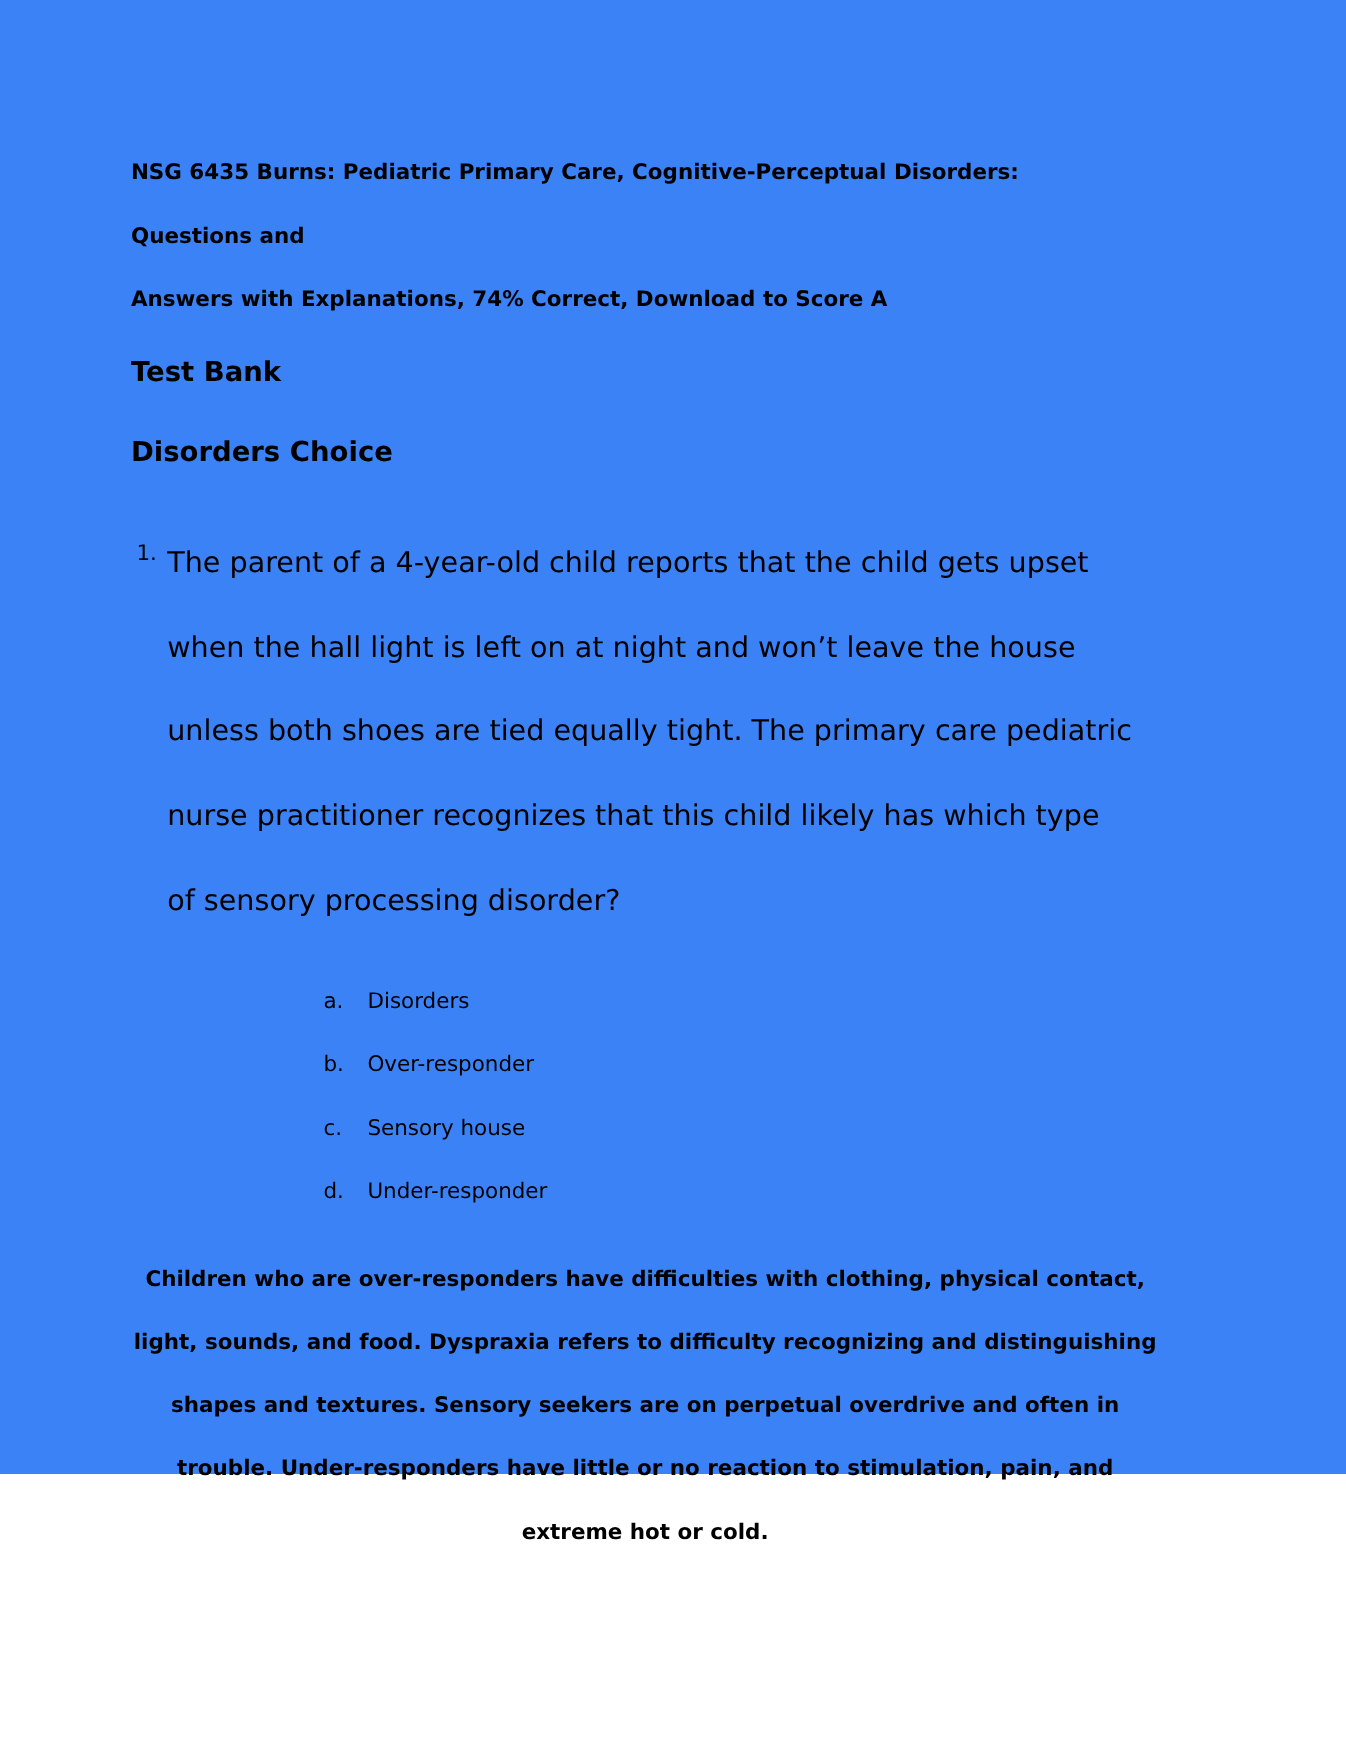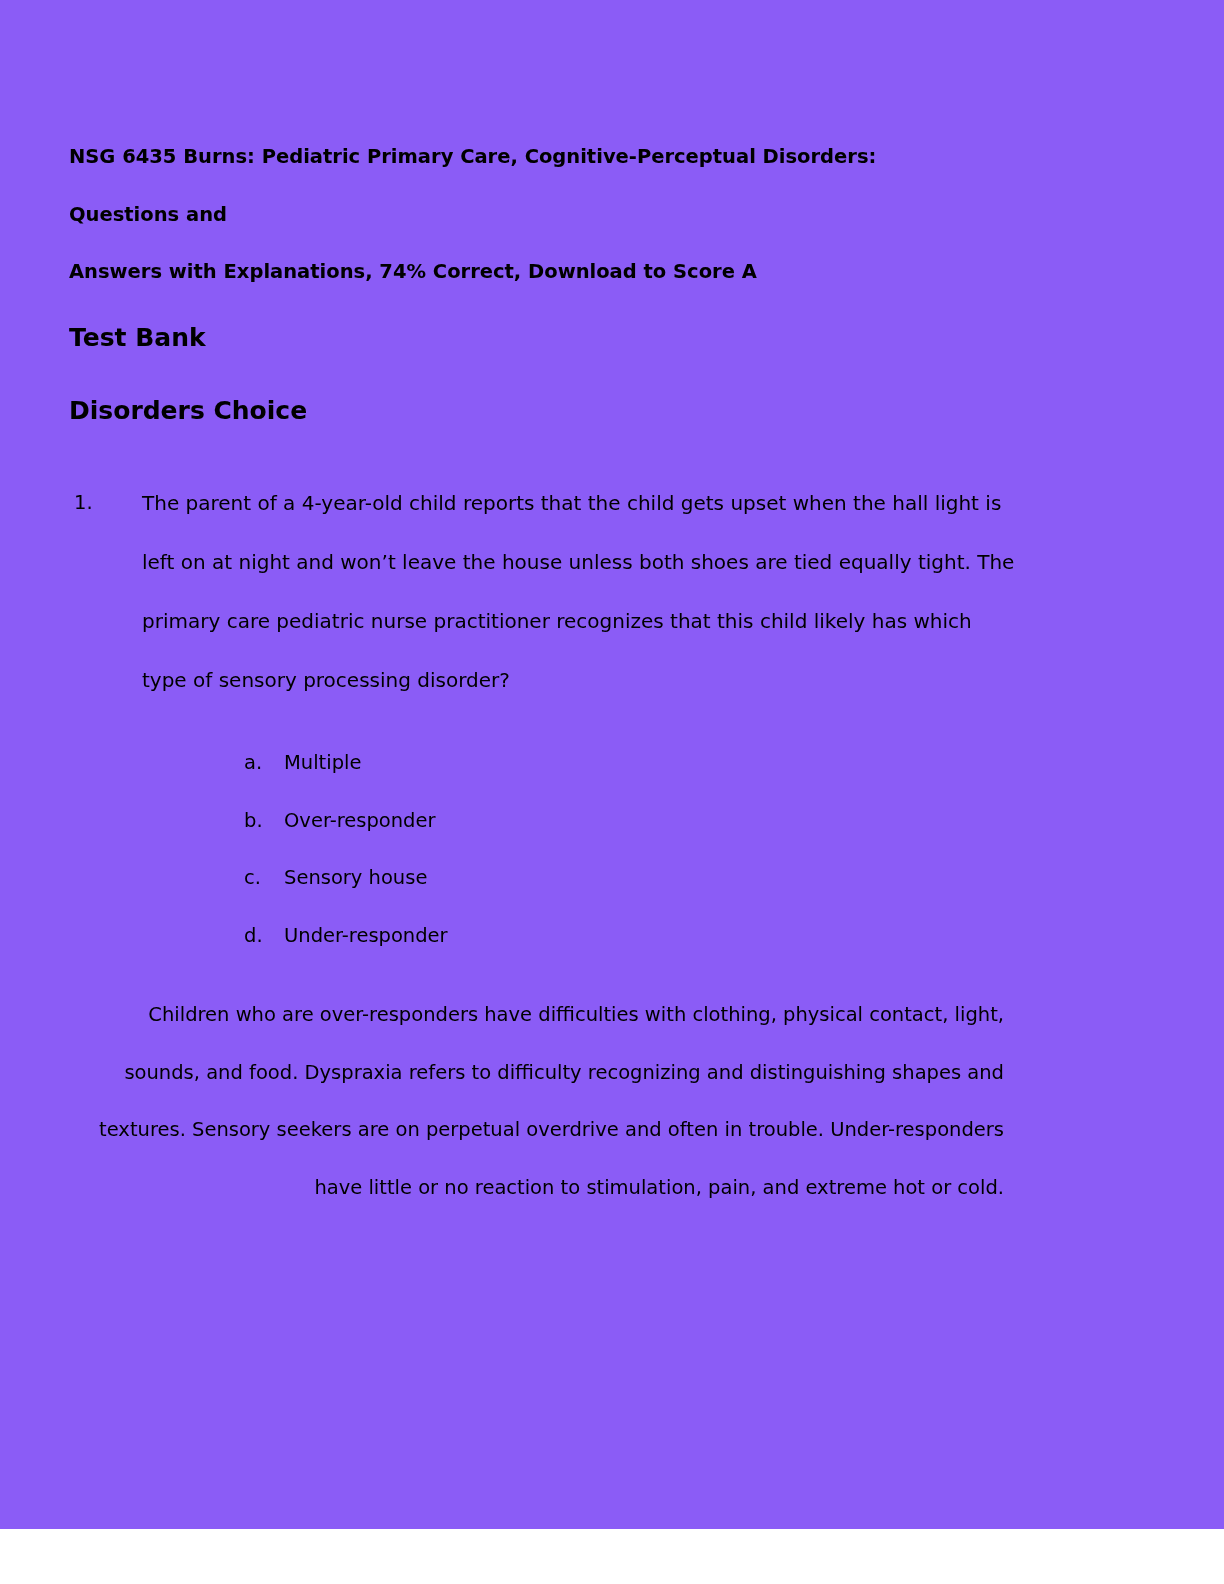--- a/index.html
+++ b/index.html
@@ -10,24 +10,24 @@
   body {
     width: 1224px;
     height: 1584px;
     font-family: "DejaVu Sans", sans-serif;
     color: #000000;
     -webkit-font-smoothing: antialiased;
   }
   .page {
     position: relative;
     width: 1224px;
-    height: 1529px;
-    background: #8b5cf6;
+    height: 1340px;
+    background: #3b82f6;
     box-sizing: border-box;
-    padding: 128px 150px 0 69px;
+    padding: 128px 150px 0 119px;
   }
   .doc-title {
     font-size: 19.5px;
     font-weight: bold;
     line-height: 2.95;
     letter-spacing: 0.0px;
     margin: 0 0 0 0;
     max-width: 880px;
   }
   .section-heading {
@@ -44,24 +44,23 @@
   .q-number {
     width: 33px;
     flex: 0 0 33px;
     font-size: 19.5px;
     line-height: 2.95;
     text-align: left;
     padding-left: 5px;
     box-sizing: border-box;
   }
   .q-text {
-    font-size: 20px;
+    font-size: 26px;
     line-height: 2.95;
     max-width: 880px;
-    margin-left: 40px;
   }
   .choices {
     margin-top: 24px;
     padding-left: 175px;
   }
   .choice {
     display: flex;
     align-items: flex-start;
     line-height: 2.95;
     font-size: 19.5px;
@@ -77,21 +76,22 @@
     line-height: 2.95;
     display: flex;
   }
   .ans-label { width: 78px; flex: 0 0 78px; }
   .ans-value { flex: 0 0 auto; }
   .explanation {
     margin-top: 22px;
     font-size: 19.5px;
     line-height: 2.95;
     max-width: 935px;
-    text-align: right;
+    text-align: center;
+    font-weight: bold;
   }
 </style>
 </head>
 <body>
 
 <div class="page">
 
   <div class="doc-title">
     <div>NSG 6435 Burns: Pediatric Primary Care, Cognitive-Perceptual Disorders: Questions and</div>
     <div>Answers with Explanations, 74% Correct, Download to Score A</div>
@@ -102,21 +102,21 @@
   <div class="section-heading">Disorders Choice</div>
 
   <div class="question-block">
     <div class="q-number">1.</div>
     <div class="q-text">The parent of a 4-year-old child reports that the child gets upset when the hall light is left on at night and won’t leave the house unless both shoes are tied equally tight. The primary care pediatric nurse practitioner recognizes that this child likely has which type of sensory processing disorder?</div>
   </div>
 
   <div class="choices">
     <div class="choice">
       <span class="choice-letter">a.</span>
-      <span class="choice-text">Multiple</span>
+      <span class="choice-text">Disorders</span>
     </div>
     <div class="choice">
       <span class="choice-letter">b.</span>
       <span class="choice-text">Over-responder</span>
     </div>
     <div class="choice">
       <span class="choice-letter">c.</span>
       <span class="choice-text">Sensory house</span>
     </div>
     <div class="choice">

